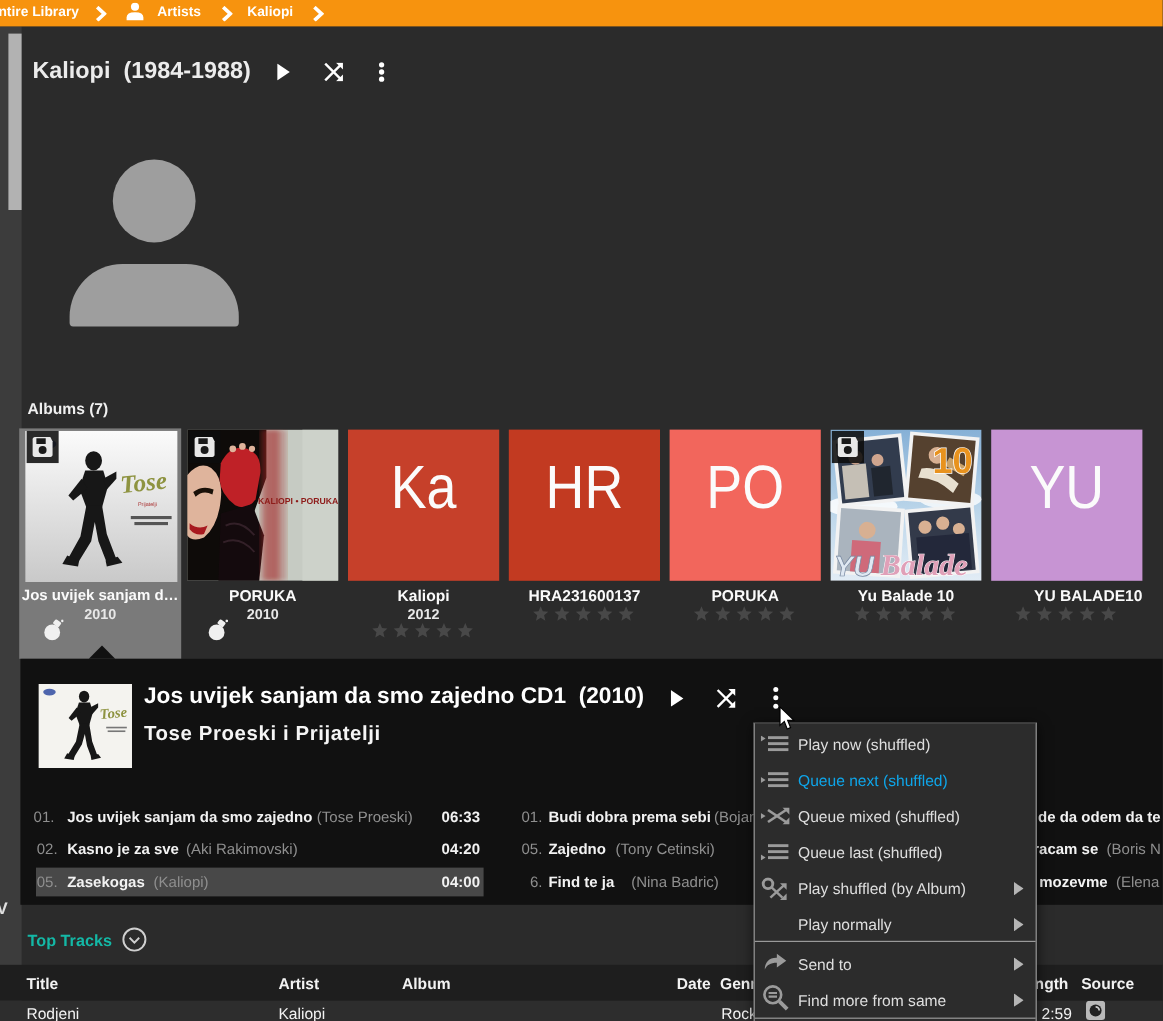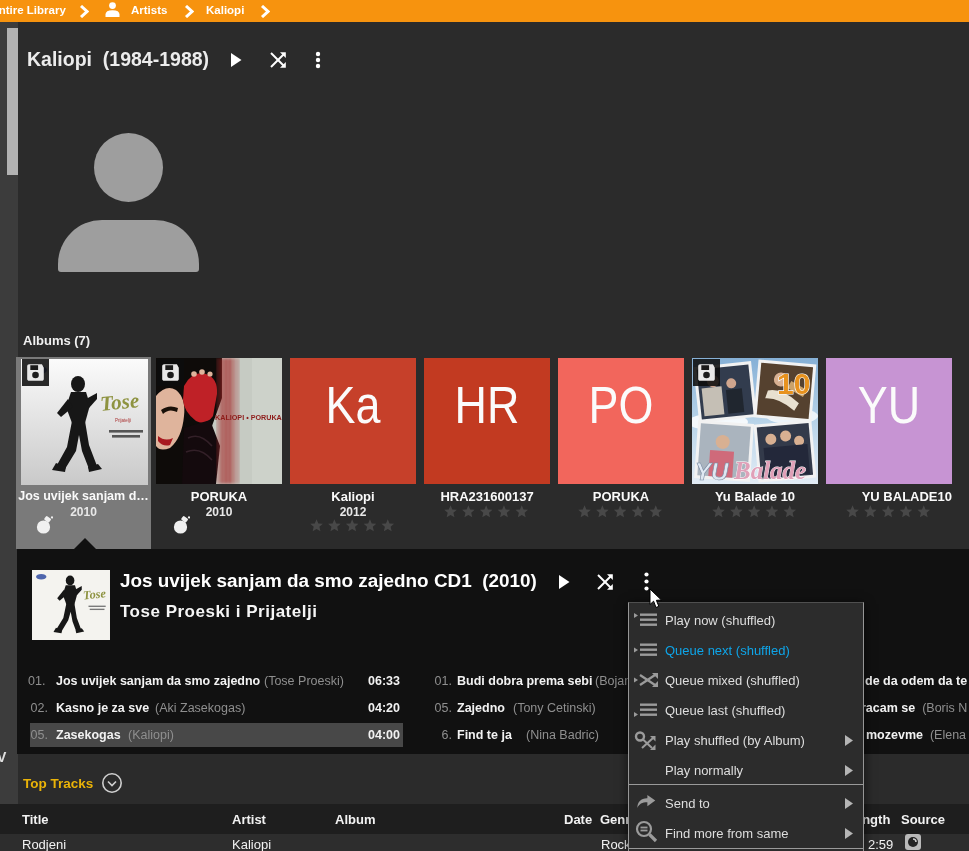--- a/index.html
+++ b/index.html
@@ -288,21 +288,21 @@
 
 <div class="abs" style="left:30px;top:723px;width:373px;height:24px;background:#484848;"></div>
 
 <div class="abs gy" style="left:28px;top:674px;width:20px;text-align:left;font-size:12.5px;">01.</div>
 <div class="abs b wh" style="left:56px;top:674px;font-size:12.5px;">Jos uvijek sanjam da smo zajedno</div>
 <div class="abs gy" style="left:264px;top:674px;font-size:12.5px;">(Tose Proeski)</div>
 <div class="abs b wh" style="left:330px;top:674px;width:70px;text-align:right;font-size:12.5px;">06:33</div>
 
 <div class="abs gy" style="left:28px;top:701px;width:20px;text-align:right;font-size:12.5px;">02.</div>
 <div class="abs b wh" style="left:56px;top:701px;font-size:12.5px;">Kasno je za sve</div>
-<div class="abs gy" style="left:155px;top:701px;font-size:12.5px;">(Aki Zasekogas)</div>
+<div class="abs gy" style="left:155px;top:701px;font-size:12.5px;">(Aki Rakimovski)</div>
 <div class="abs b wh" style="left:330px;top:701px;width:70px;text-align:right;font-size:12.5px;">04:20</div>
 
 <div class="abs gy" style="left:28px;top:728px;width:20px;text-align:right;font-size:12.5px;">05.</div>
 <div class="abs b wh" style="left:56px;top:728px;font-size:12.5px;">Zasekogas</div>
 <div class="abs gy" style="left:128px;top:728px;font-size:12.5px;">(Kaliopi)</div>
 <div class="abs b wh" style="left:330px;top:728px;width:70px;text-align:right;font-size:12.5px;">04:00</div>
 
 <div class="abs gy" style="left:432px;top:674px;width:20px;text-align:right;font-size:12.5px;">01.</div>
 <div class="abs b wh" style="left:457px;top:674px;font-size:12.5px;">Budi dobra prema sebi</div>
 <div class="abs gy" style="left:595px;top:674px;font-size:12.5px;">(Bojana Stamenov)</div>
@@ -312,21 +312,21 @@
 <div class="abs gy" style="left:513px;top:701px;font-size:12.5px;">(Tony Cetinski)</div>
 
 <div class="abs gy" style="left:438px;top:728px;width:14px;text-align:right;font-size:12.5px;">6.</div>
 <div class="abs b wh" style="left:457px;top:728px;font-size:12.5px;">Find te ja</div>
 <div class="abs gy" style="left:526px;top:728px;font-size:12.5px;">(Nina Badric)</div>
 
 <div class="abs b wh" style="left:865px;top:674px;font-size:12.5px;white-space:nowrap;">de da odem da te</div>
 <div class="abs b wh" style="left:861px;top:701px;font-size:12.5px;white-space:nowrap;">racam se&nbsp; <span class="gy" style="font-weight:normal;">(Boris N</span></div>
 <div class="abs b wh" style="left:866px;top:728px;font-size:12.5px;white-space:nowrap;">mozevme&nbsp; <span class="gy" style="font-weight:normal;">(Elena</span></div>
 
-<div class="abs b" style="left:23px;top:776px;font-size:13.5px;color:#eab308;">Top Tracks</div>
+<div class="abs b" style="left:23px;top:776px;font-size:13.5px;color:#14b8a6;">Top Tracks</div>
 <svg class="abs" style="left:101px;top:772px;" width="22" height="22" viewBox="0 0 22 22">
     <circle cx="11" cy="11" r="9.2" stroke="#cfcfcf" stroke-width="1.6" fill="none"></circle>
     <path d="M7 9.5 L11 13.5 L15 9.5" stroke="#cfcfcf" stroke-width="1.6" fill="none"></path>
   </svg>
 
 <div class="abs" style="left:0;top:804px;width:969px;height:30px;background:#1e1e1e;"></div>
 <div class="abs" style="left:0;top:834px;width:969px;height:17px;background:#2d2d2d;"></div>
 <div class="abs b wh" style="left:22px;top:812px;font-size:13px;">Title</div>
 <div class="abs b wh" style="left:232px;top:812px;font-size:13px;">Artist</div>
 <div class="abs b wh" style="left:335px;top:812px;font-size:13px;">Album</div>

